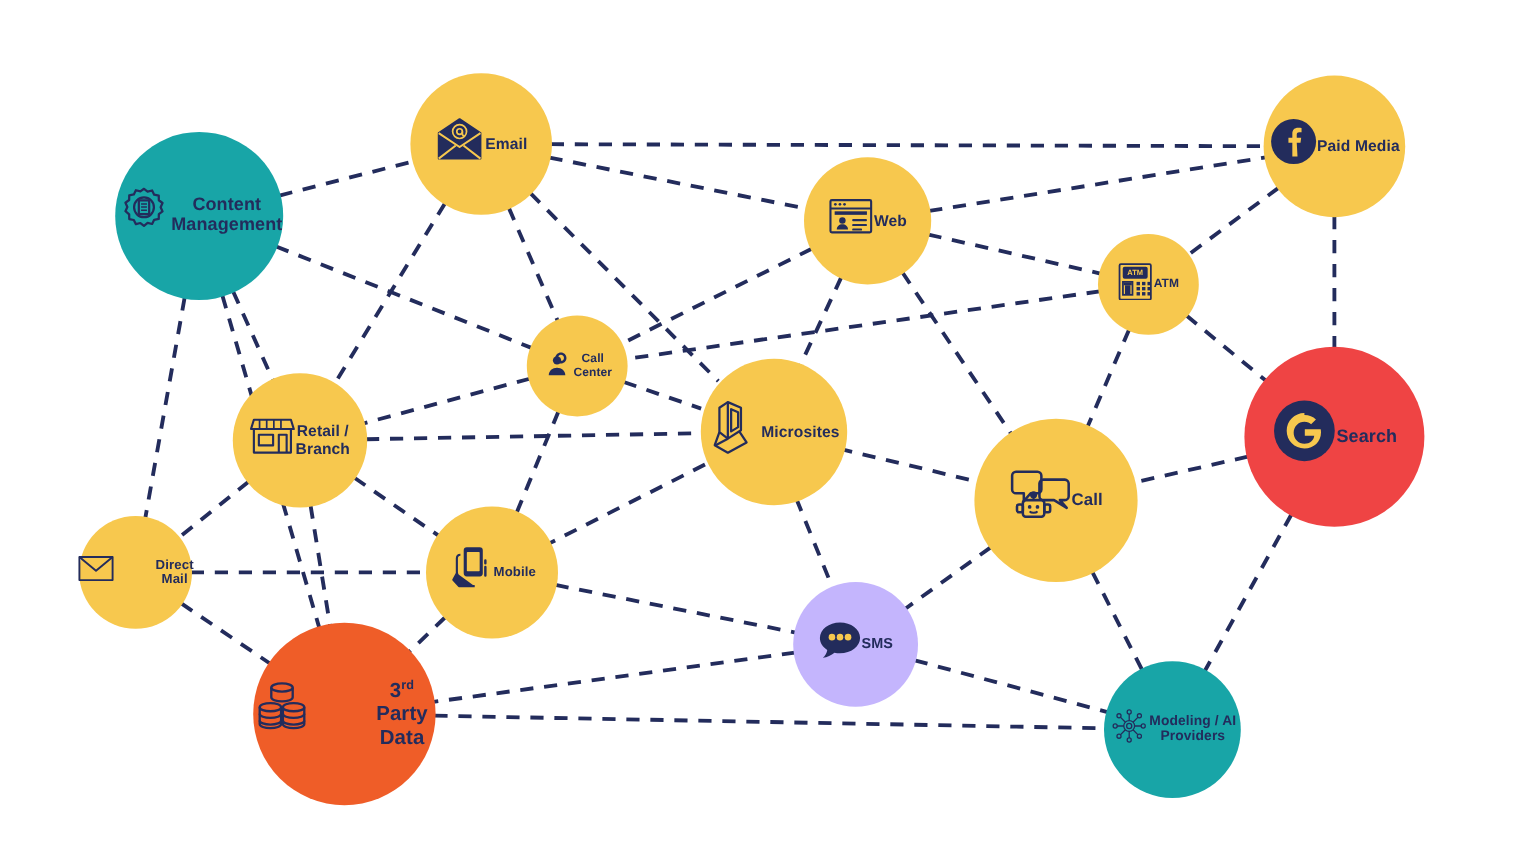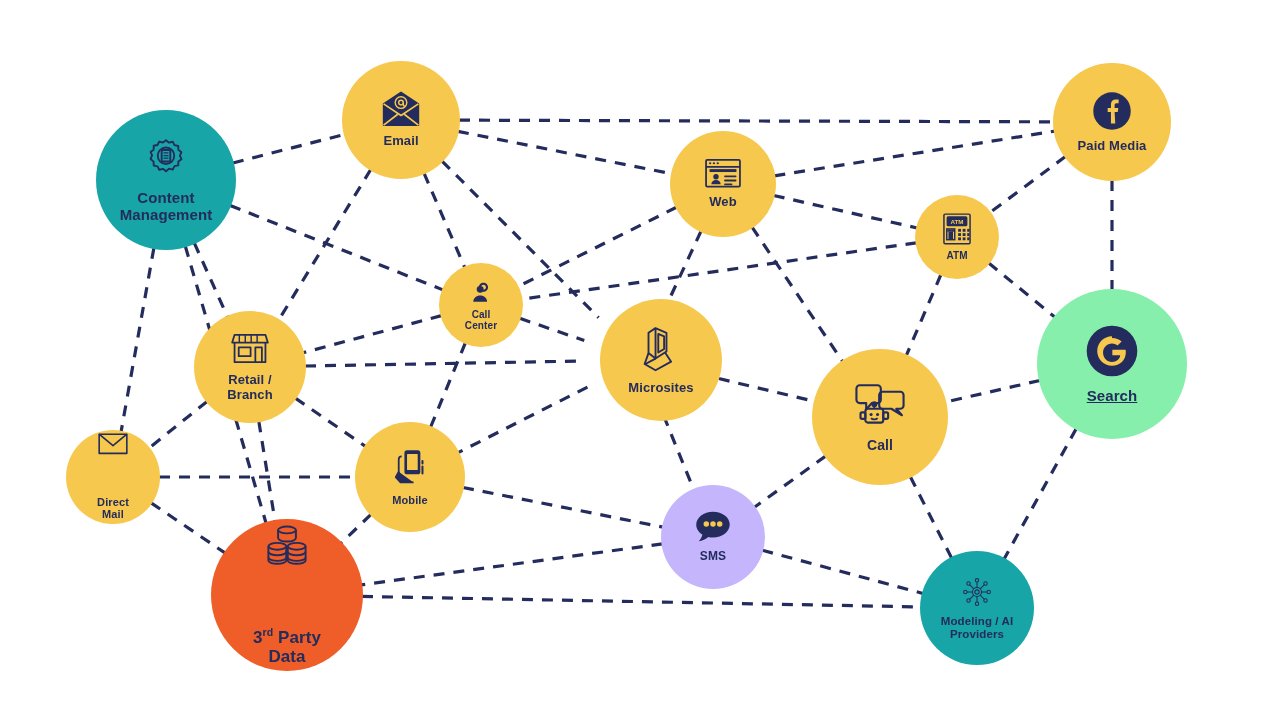--- a/index.html
+++ b/index.html
@@ -23,21 +23,21 @@
     position: absolute;
     left: 0;
     top: 0;
     width: 1280px;
     height: 720px;
   }
   .node {
     position: absolute;
     border-radius: 50%;
     display: flex;
-    flex-direction: column;
+    flex-direction: row;
     align-items: center;
     justify-content: center;
     box-sizing: border-box;
     text-align: center;
     line-height: 1.12;
     color: #232c5c;
     font-weight: bold;
     letter-spacing: .1px;
   }
   .node .node-icon {
@@ -187,31 +187,31 @@
         <span class="node-icon" style="margin-bottom: 7px;"><svg width="38" height="34.96" viewBox="0 0 64 58" fill="none" stroke="#232c5c" stroke-width="3" stroke-linejoin="round">
         <path d="M6 6h52l4 13H2z"></path>
         <path d="M14 6v13M24 6v13M34 6v13M44 6v13" stroke-width="2.4"></path>
         <path d="M6 19v33h52V19"></path>
         <rect x="13" y="27" width="20" height="15"></rect>
         <path d="M41 52V27h11v25"></path>
       </svg></span>
         <span class="node-label">Retail /
 Branch</span>
       </div>
-      <div class="node" style="left: 600px; top: 299px; width: 122px; height: 122px; background: rgb(247, 200, 78); font-size: 13px;">
+      <div class="node" style="left: 584px; top: 299px; width: 122px; height: 122px; background: rgb(247, 200, 78); font-size: 13px;">
         <span class="node-icon" style="margin-bottom: 8px;"><svg width="44" height="48.400000000000006" viewBox="0 0 56 62" fill="none" stroke="#232c5c" stroke-width="2.4" stroke-linejoin="round">
         <path d="M21 4l14 6v24l-14 9z"></path>
         <path d="M24.5 11.5l7.5 3.2v16l-7.5 4.5z"></path>
         <path d="M21 4L12 10v26l9 7"></path>
         <path d="M12 36l-5 14 14 8 20-11-8-12"></path>
         <path d="M21 43L8 50"></path>
       </svg></span>
         <span class="node-label">Microsites</span>
       </div>
-      <div class="node" style="left: 1037px; top: 289px; width: 150px; height: 150px; background: #86efac; font-size: 15px; text-decoration: underline;">
+      <div class="node" style="left: 1037px; top: 289px; width: 150px; height: 150px; background: #ef4444; font-size: 15px;">
         <span class="node-icon" style="margin-bottom: 10px;"><svg width="54" height="54" viewBox="0 0 64 64">
         <circle cx="32" cy="32" r="30" fill="#232c5c"></circle>
         <path d="M32 14.5c-9.7 0-17.5 7.8-17.5 17.5S22.3 49.5 32 49.5c9.5 0 16.4-6.6 16.4-16 0-1.2-.1-2.1-.3-3.1H32.4v6.6h9.3c-.4 4.6-4.3 7.9-9.7 7.9-5.9 0-10.6-4.8-10.6-10.9S26.1 23.1 32 23.1c3 0 5.2 1.2 6.6 2.4l4.8-4.7c-2.9-2.7-6.7-4.3-11.4-4.3z" fill="#f7c84e"></path>
       </svg></span>
         <span class="node-label">Search</span>
       </div>
       <div class="node" style="left: 812px; top: 349px; width: 136px; height: 136px; background: rgb(247, 200, 78); font-size: 14px;">
         <span class="node-icon" style="margin-bottom: 9px;"><svg width="52" height="49.4" viewBox="0 0 64 60" fill="none" stroke="#232c5c" stroke-width="2.6" stroke-linejoin="round">
         <path d="M7 6h22a4 4 0 014 4v14a4 4 0 01-4 4h-7l-7 8v-8H7a4 4 0 01-4-4V10a4 4 0 014-4z"></path>
         <path d="M35 14h22a4 4 0 014 4v13a4 4 0 01-4 4h-5l7 8-13-8h-11a4 4 0 01-4-4V18a4 4 0 014-4z"></path>

